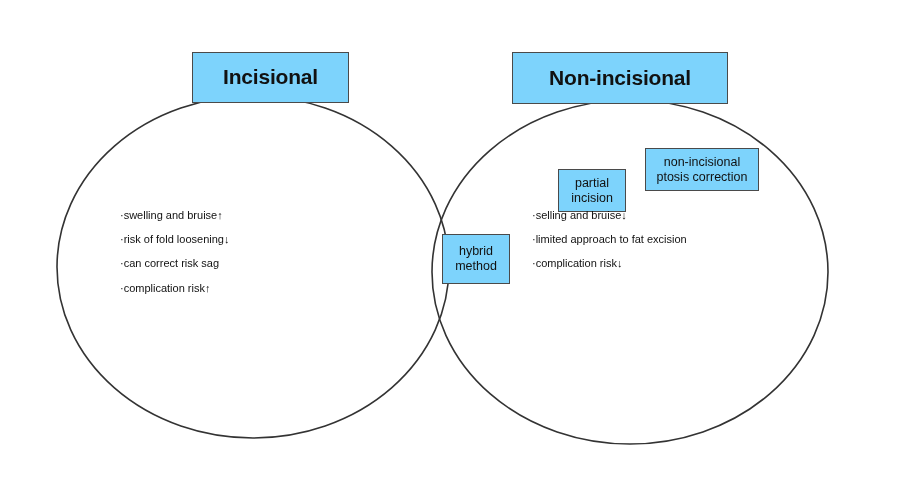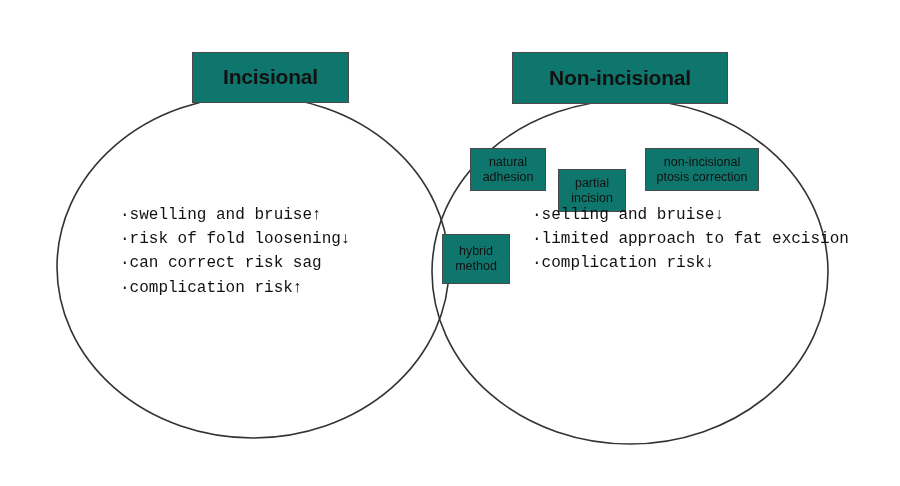--- a/index.html
+++ b/index.html
@@ -25,21 +25,21 @@
   .venn-svg {
     position: absolute;
     left: 0;
     top: 0;
     width: 900px;
     height: 486px;
   }
   .box {
     position: absolute;
     box-sizing: border-box;
-    background: #0f766e;
+    background: #7dd3fc;
     border: 1.5px solid #4a4a4a;
     display: flex;
     align-items: center;
     justify-content: center;
     text-align: center;
     line-height: 1.18;
     color: #111111;
   }
   .title-box {
     font-weight: bold;
@@ -85,25 +85,24 @@
   #center-box-hybrid {
     left: 410px;
     top: 234px;
     width: 68px;
     height: 50px;
     font-size: 12.5px;
     margin-left: 32px;
   }
   .list {
     position: absolute;
-    font-size: 16px;
+    font-size: 11px;
     line-height: 24.2px;
     white-space: nowrap;
     color: #111111;
-    font-family: Liberation Mono, monospace;
   }
   #list-incisional {
     left: 120px;
     top: 203px;
   }
   #list-non-incisional {
     left: 508px;
     top: 203px;
     margin-left: 24px;
   }
@@ -122,26 +121,20 @@
   </svg>
 
   <div class="box title-box" id="title-box-incisional">
     <span>Incisional</span>
   </div>
 
   <div class="box title-box" id="title-box-non-incisional">
     <span>Non-incisional</span>
   </div>
 
-  <div class="box tag-box" id="tag-natural-adhesion">
-    <span>
-      <span>natural</span><br>
-      <span>adhesion</span>
-    </span>
-  </div>
 
   <div class="box tag-box" id="tag-partial-incision">
     <span>
       <span>partial</span><br>
       <span>incision</span>
     </span>
   </div>
 
   <div class="box tag-box" id="tag-ptosis-correction">
     <span>

